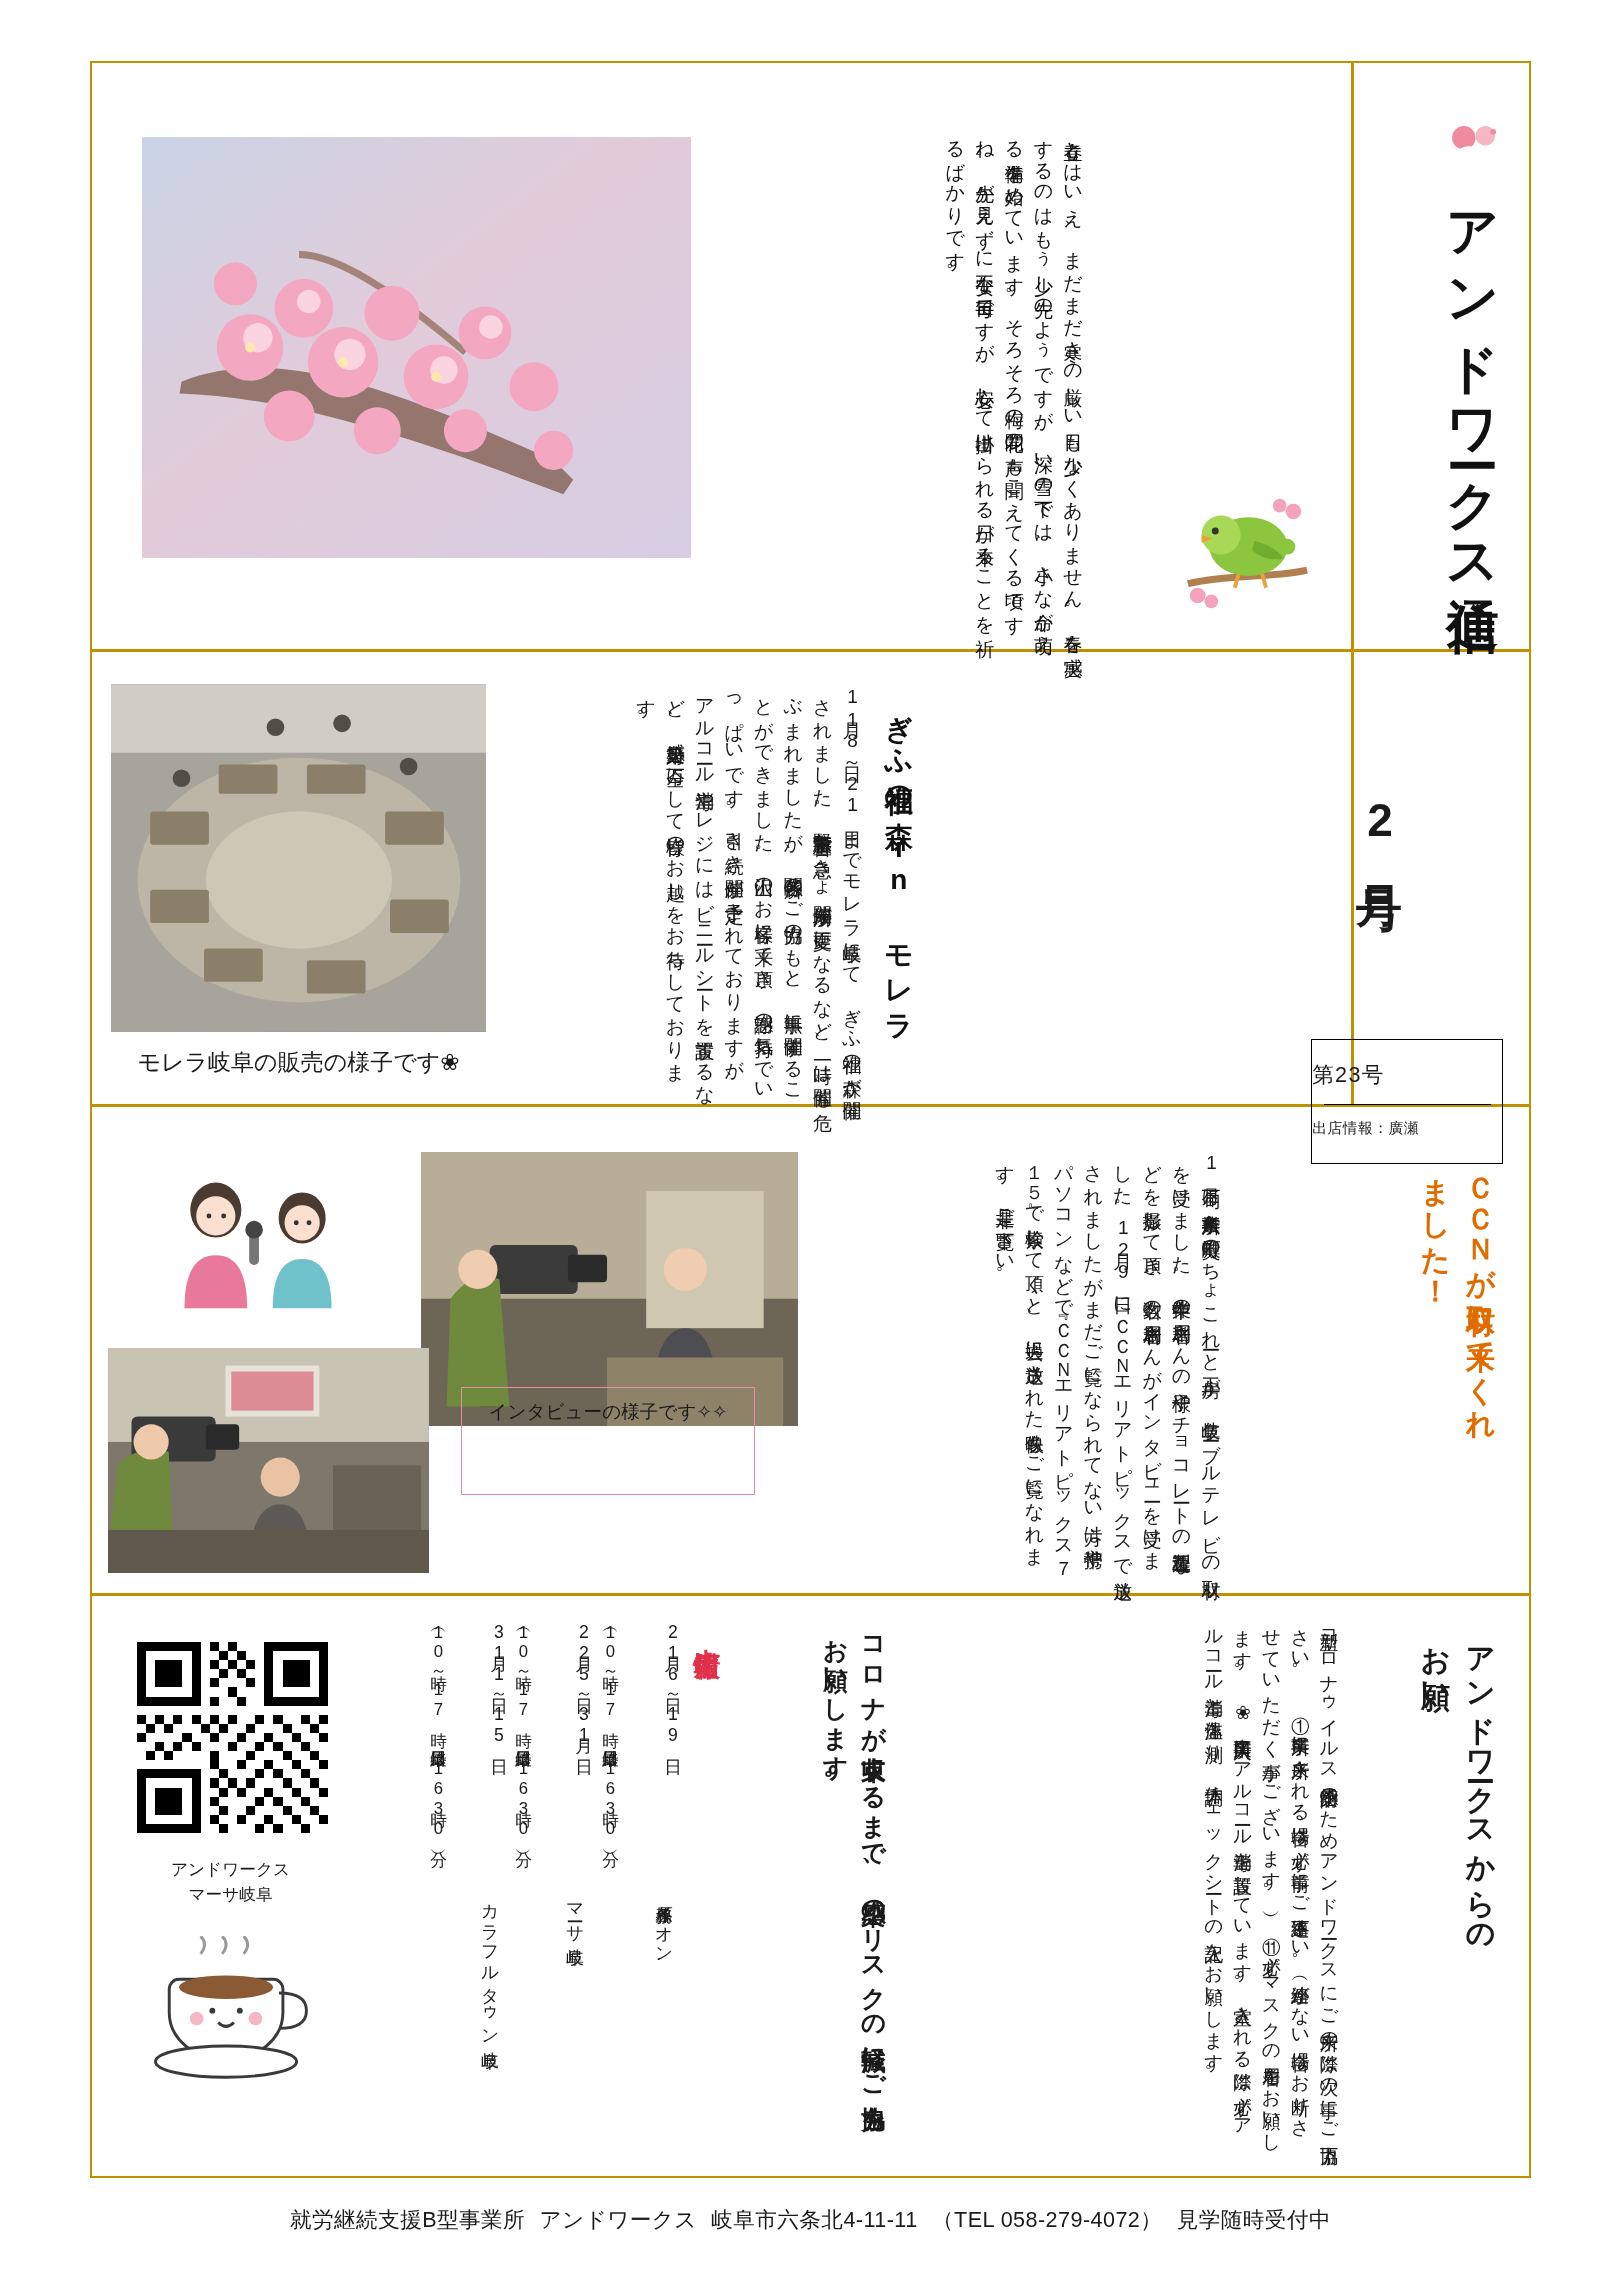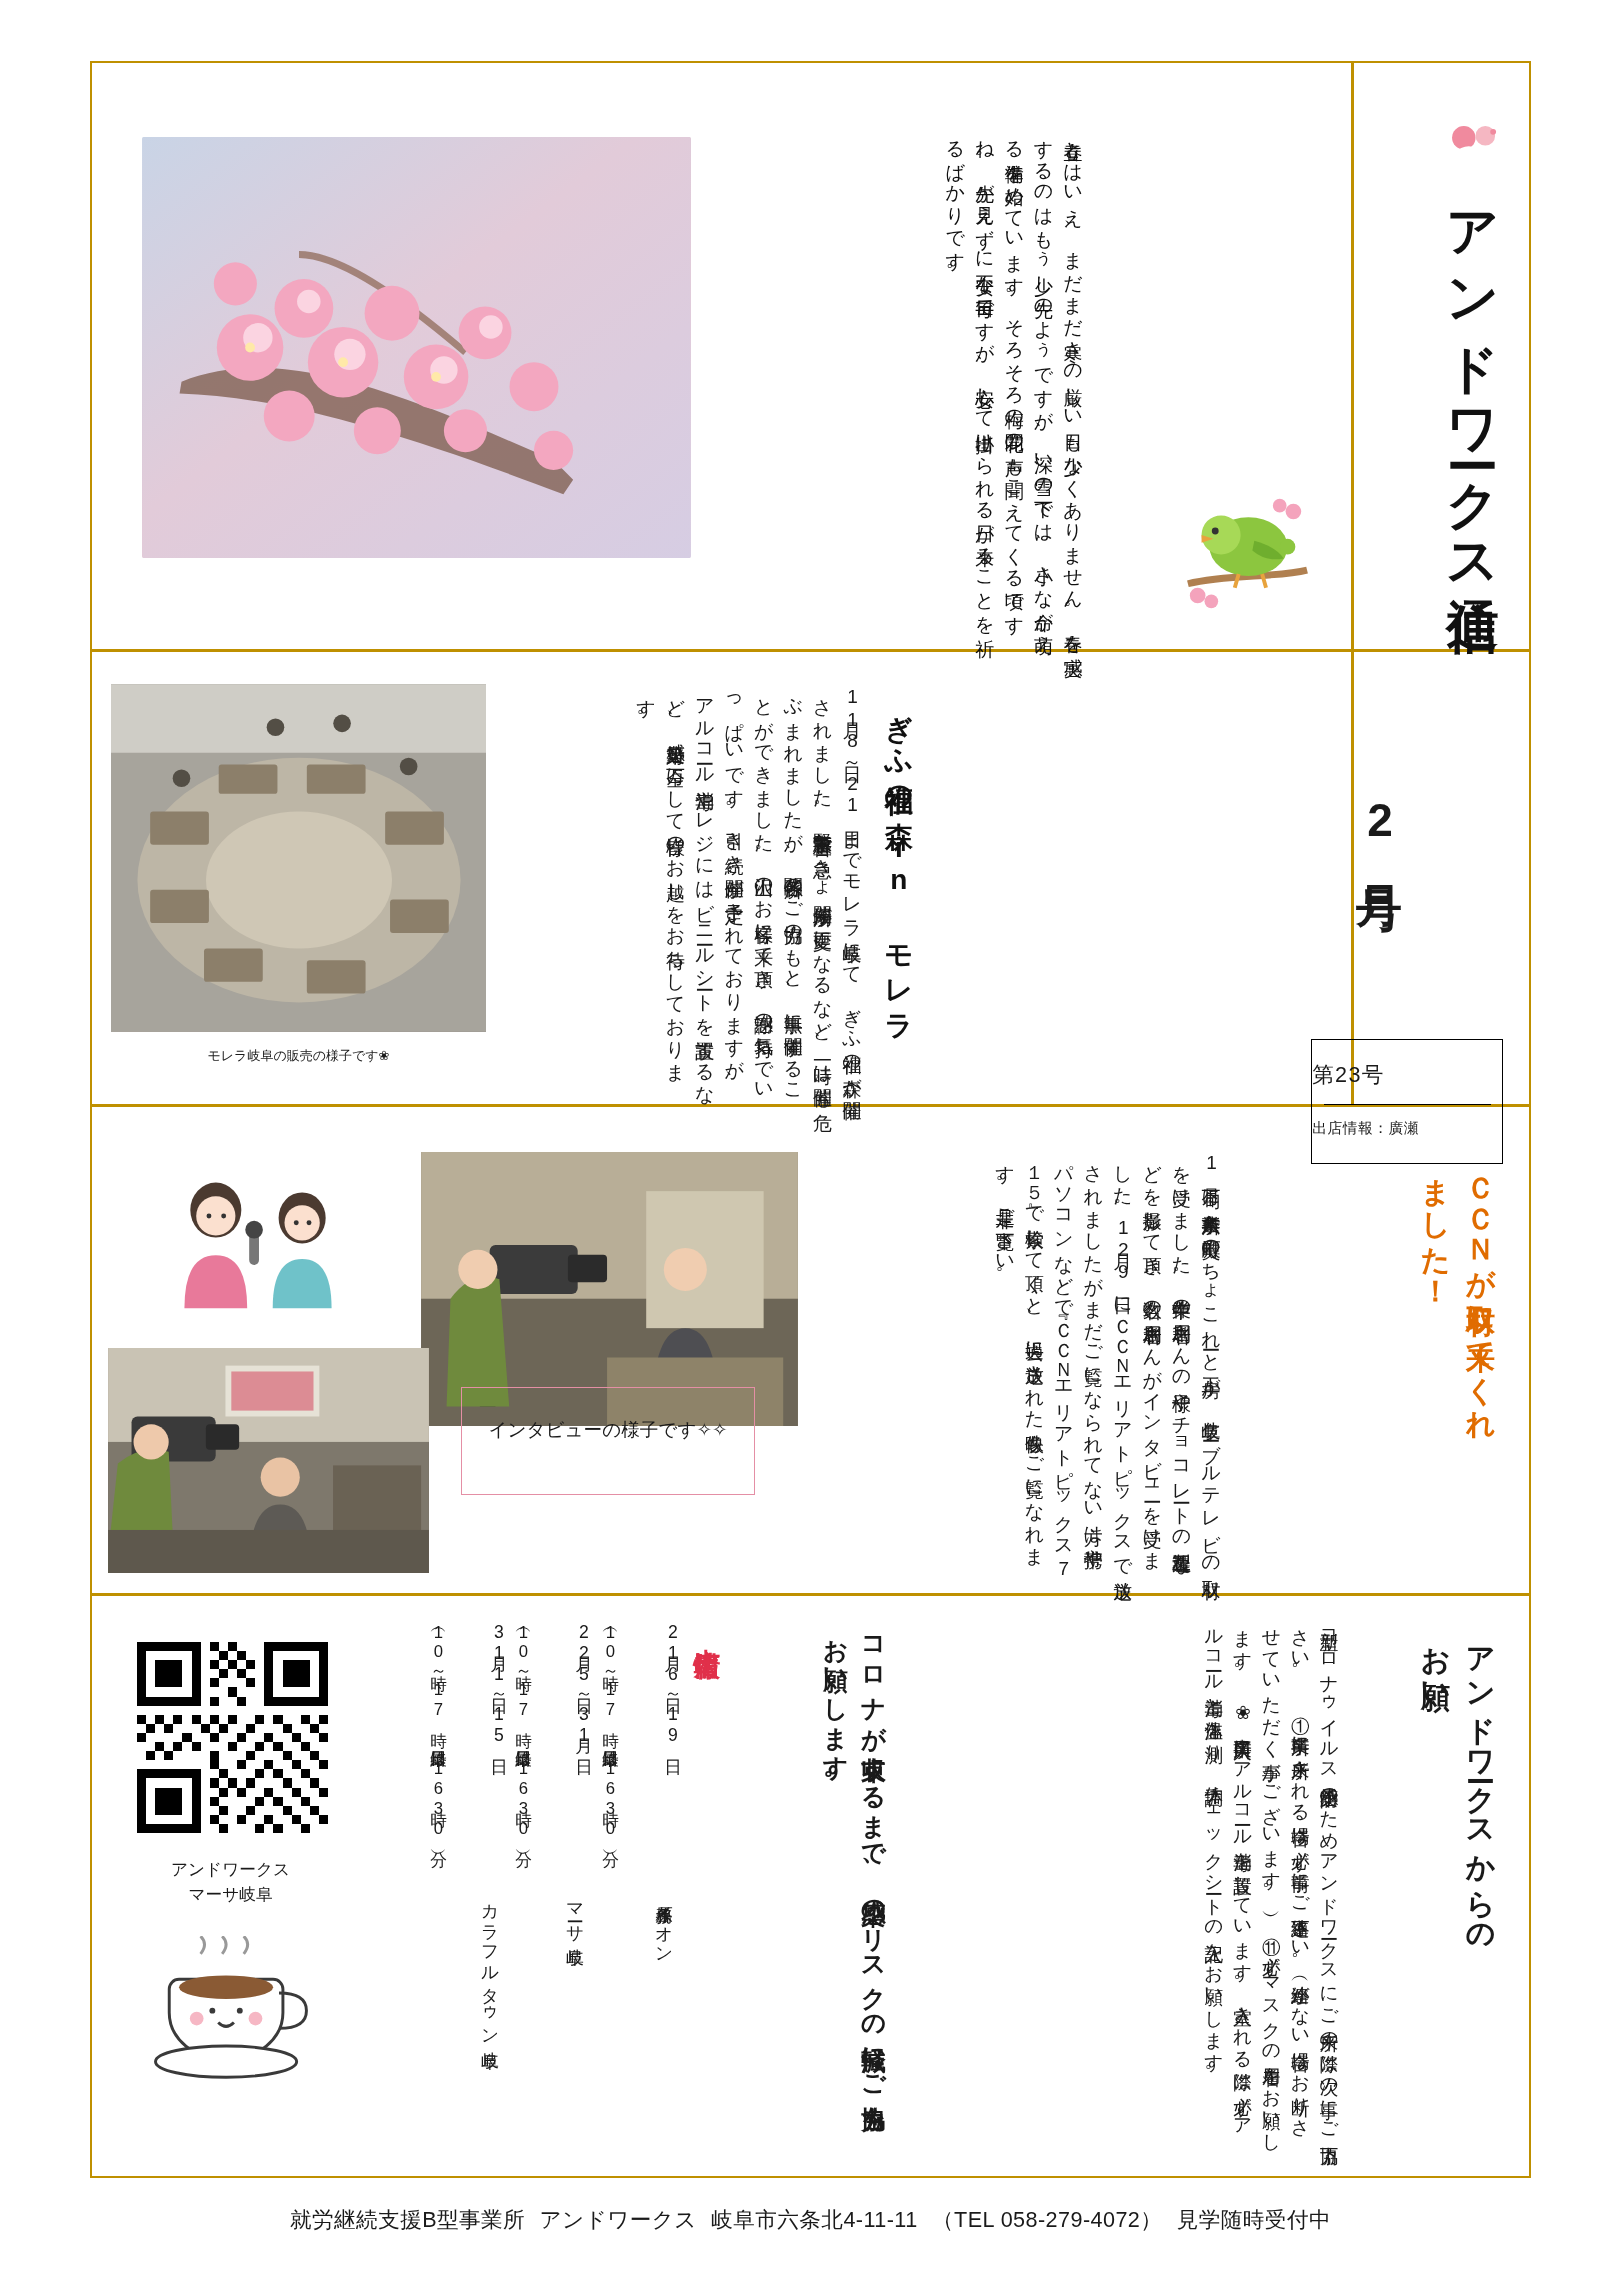--- a/index.html
+++ b/index.html
@@ -166,21 +166,21 @@
     width: 375px;
     height: 348px;
     background: linear-gradient(165deg, #bdbcb6 0%, #9a958d 40%, #b6aea3 70%, #8e8a84 100%);
   }
   .cap-morera {
     position: absolute;
     left: 111px;
     top: 1047px;
     width: 375px;
     text-align: center;
-    font-size: 13px;
+    font-size: 23px;
   }
 
   
   .sec3-head {
     position: absolute;
     right: 118px;
     top: 1157px;
     font-size: 29px;
     font-weight: bold;
     color: #e06c00;
@@ -222,21 +222,21 @@
   .cap-interview {
     position: absolute;
     left: 461px;
     top: 1387px;
     width: 294px;
     height: 108px;
     border: 1px solid #e48fa5;
     box-sizing: border-box;
     text-align: center;
     font-size: 18.6px;
-    padding-top: 28px;
+    padding-top: 10px;
     line-height: 1.5;
   }
 
   
   .sec4-head {
     position: absolute;
     right: 118px;
     top: 1627px;
     font-size: 29px;
     font-weight: bold;

